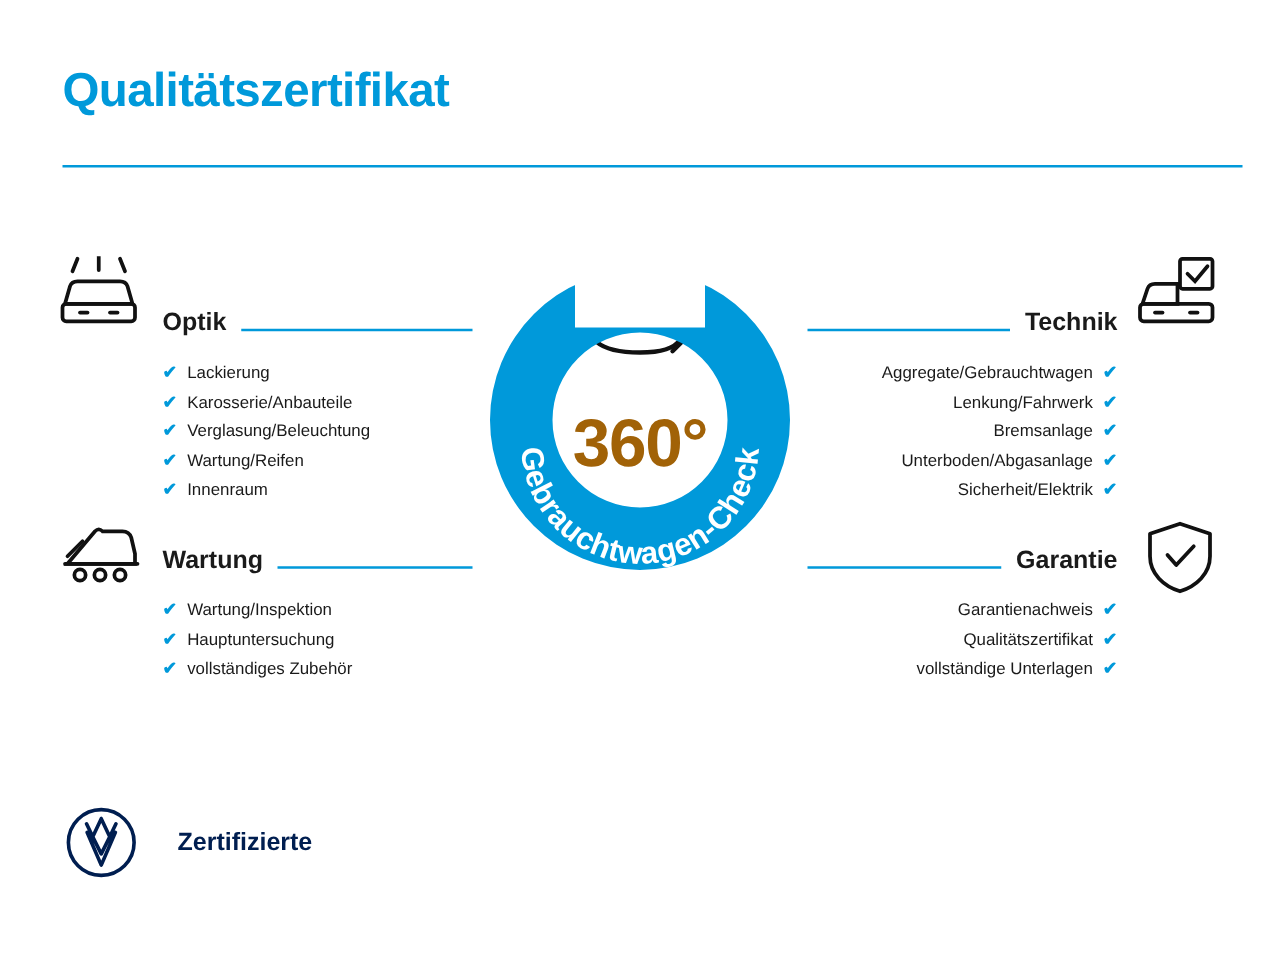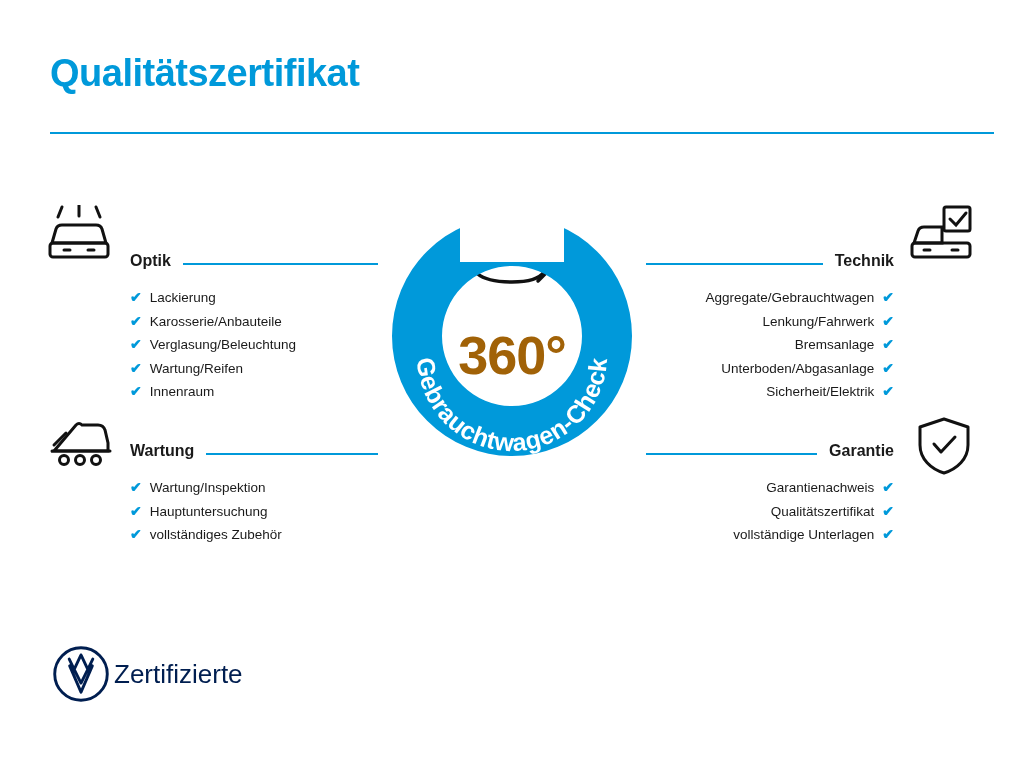--- a/index.html
+++ b/index.html
@@ -29,21 +29,21 @@
   }
 
   
   .block { position: absolute; }
   .block-head {
     display: flex;
     align-items: flex-end;
     height: 40px;
   }
   .block-title {
-    font-size: 16px;
+    font-size: 20px;
     font-weight: bold;
     color: #1a1a1a;
     white-space: nowrap;
     padding-bottom: 2px;
   }
   .head-rule {
     flex: 1 1 auto;
     height: 2px;
     background: #0099DA;
     margin-bottom: 7px;
@@ -84,23 +84,23 @@
     font-size: 54px;
     font-weight: bold;
     color: #a16207;
     letter-spacing: -1px;
   }
 
   
   .footer { position: absolute; left: 52px; top: 645px; display: flex; align-items: center; }
   .vw-logo { width: 58px; height: 58px; }
   .footer-text {
-    margin-left: 4px;
-    font-size: 26px;
-    font-weight: normal;
+    margin-left: 32px;
+    font-size: 20px;
+    font-weight: bold;
     color: #001E50;
     line-height: 24px;
   }
 </style>
 </head>
 <body>
 
 <div class="page">
 
   <div class="title">Qualitätszertifikat</div>

